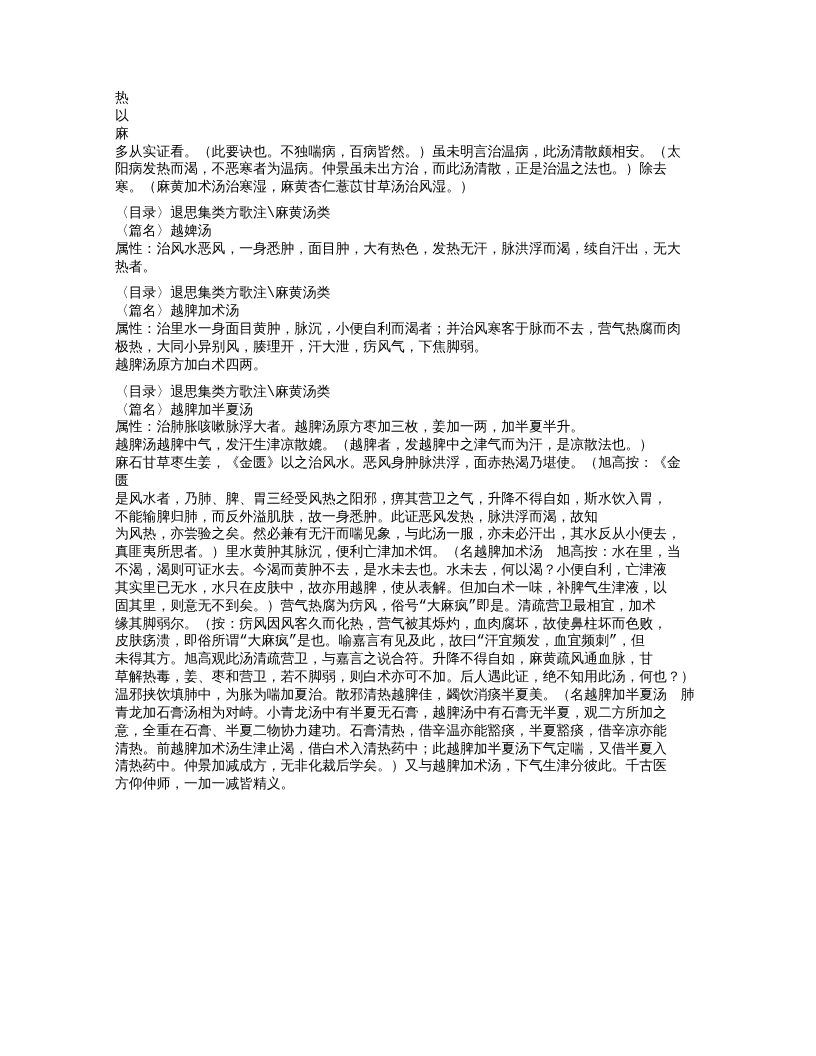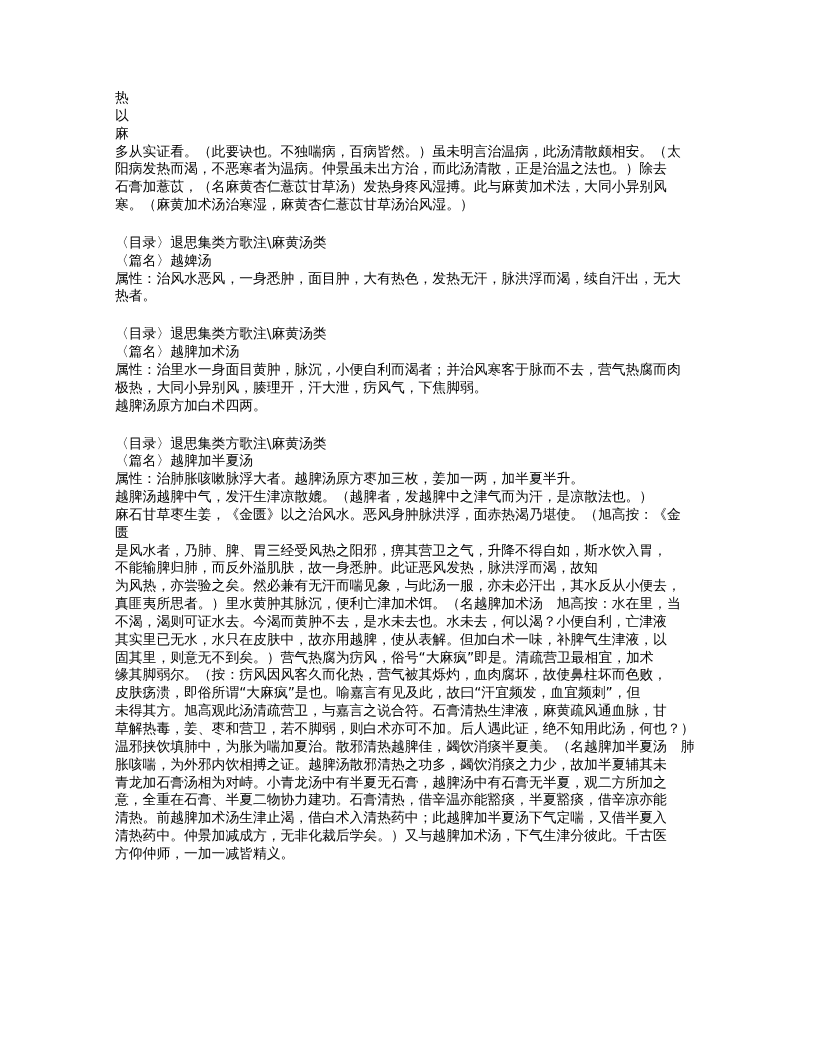--- a/index.html
+++ b/index.html
@@ -23,42 +23,42 @@
     font-family: "DejaVu Sans", "Liberation Sans", sans-serif;
     font-size: 13.8px;
     line-height: 17.85px;
     font-weight: 400;
   }
   .tline {
     white-space: pre;
     min-height: 17.85px;
   }
   .section {
-    margin-top: 20px; 
+    margin-top: 9px; 
+    font-family: Liberation Mono, monospace;
   }
   .recipe-gap {
     margin-top: 6px; 
   }
 </style>
 </head>
 <body>
 
 <div class="sheet">
   <div class="textcol">
 
     <div>
         <div class="tline">热</div>
         <div class="tline">以</div>
         <div class="tline">麻</div>
       </div>
 
     <div>
         <div class="tline">多从实证看。（此要诀也。不独喘病，百病皆然。）虽未明言治温病，此汤清散颇相安。（太</div>
         <div class="tline">阳病发热而渴，不恶寒者为温病。仲景虽未出方治，而此汤清散，正是治温之法也。）除去</div>
-        <div class="tline">石膏加薏苡，（名麻黄杏仁薏苡甘草汤）发热身疼风湿搏。此与麻黄加术法，大同小异别风</div>
         <div class="tline">寒。（麻黄加术汤治寒湿，麻黄杏仁薏苡甘草汤治风湿。）</div>
       </div>
 
     <div class="section">
       <div class="tline">〈目录〉退思集类方歌注\麻黄汤类</div>
       <div class="tline">〈篇名〉越婢汤</div>
       <div>
           <div class="tline">属性：治风水恶风，一身悉肿，面目肿，大有热色，发热无汗，脉洪浮而渴，续自汗出，无大</div>
           <div class="tline">热者。</div>
         </div>
@@ -88,24 +88,23 @@
           <div class="tline">匮</div>
           <div class="tline">是风水者，乃肺、脾、胃三经受风热之阳邪，痹其营卫之气，升降不得自如，斯水饮入胃，</div>
           <div class="tline">不能输脾归肺，而反外溢肌肤，故一身悉肿。此证恶风发热，脉洪浮而渴，故知</div>
           <div class="tline">为风热，亦尝验之矣。然必兼有无汗而喘见象，与此汤一服，亦未必汗出，其水反从小便去，</div>
           <div class="tline">真匪夷所思者。）里水黄肿其脉沉，便利亡津加术饵。（名越脾加术汤　旭高按：水在里，当</div>
           <div class="tline">不渴，渴则可证水去。今渴而黄肿不去，是水未去也。水未去，何以渴？小便自利，亡津液</div>
           <div class="tline">其实里已无水，水只在皮肤中，故亦用越脾，使从表解。但加白术一味，补脾气生津液，以</div>
           <div class="tline">固其里，则意无不到矣。）营气热腐为疠风，俗号“大麻疯”即是。清疏营卫最相宜，加术</div>
           <div class="tline">缘其脚弱尔。（按：疠风因风客久而化热，营气被其烁灼，血肉腐坏，故使鼻柱坏而色败，</div>
           <div class="tline">皮肤疡溃，即俗所谓“大麻疯”是也。喻嘉言有见及此，故曰“汗宜频发，血宜频刺”，但</div>
-          <div class="tline">未得其方。旭高观此汤清疏营卫，与嘉言之说合符。石膏清热生津液，麻黄疏风通血脉，甘</div>
+          <div class="tline">未得其方。旭高观此汤清疏营卫，与嘉言之说合符。升降不得自如，麻黄疏风通血脉，甘</div>
           <div class="tline">草解热毒，姜、枣和营卫，若不脚弱，则白术亦可不加。后人遇此证，绝不知用此汤，何也？）</div>
           <div class="tline">温邪挟饮填肺中，为胀为喘加夏治。散邪清热越脾佳，蠲饮消痰半夏美。（名越脾加半夏汤　肺</div>
-          <div class="tline">胀咳喘，为外邪内饮相搏之证。越脾汤散邪清热之功多，蠲饮消痰之力少，故加半夏辅其未</div>
           <div class="tline">青龙加石膏汤相为对峙。小青龙汤中有半夏无石膏，越脾汤中有石膏无半夏，观二方所加之</div>
           <div class="tline">意，全重在石膏、半夏二物协力建功。石膏清热，借辛温亦能豁痰，半夏豁痰，借辛凉亦能</div>
           <div class="tline">清热。前越脾加术汤生津止渴，借白术入清热药中；此越脾加半夏汤下气定喘，又借半夏入</div>
           <div class="tline">清热药中。仲景加减成方，无非化裁后学矣。）又与越脾加术汤，下气生津分彼此。千古医</div>
           <div class="tline">方仰仲师，一加一减皆精义。</div>
         </div>
     </div>
 
   </div>
 </div>

